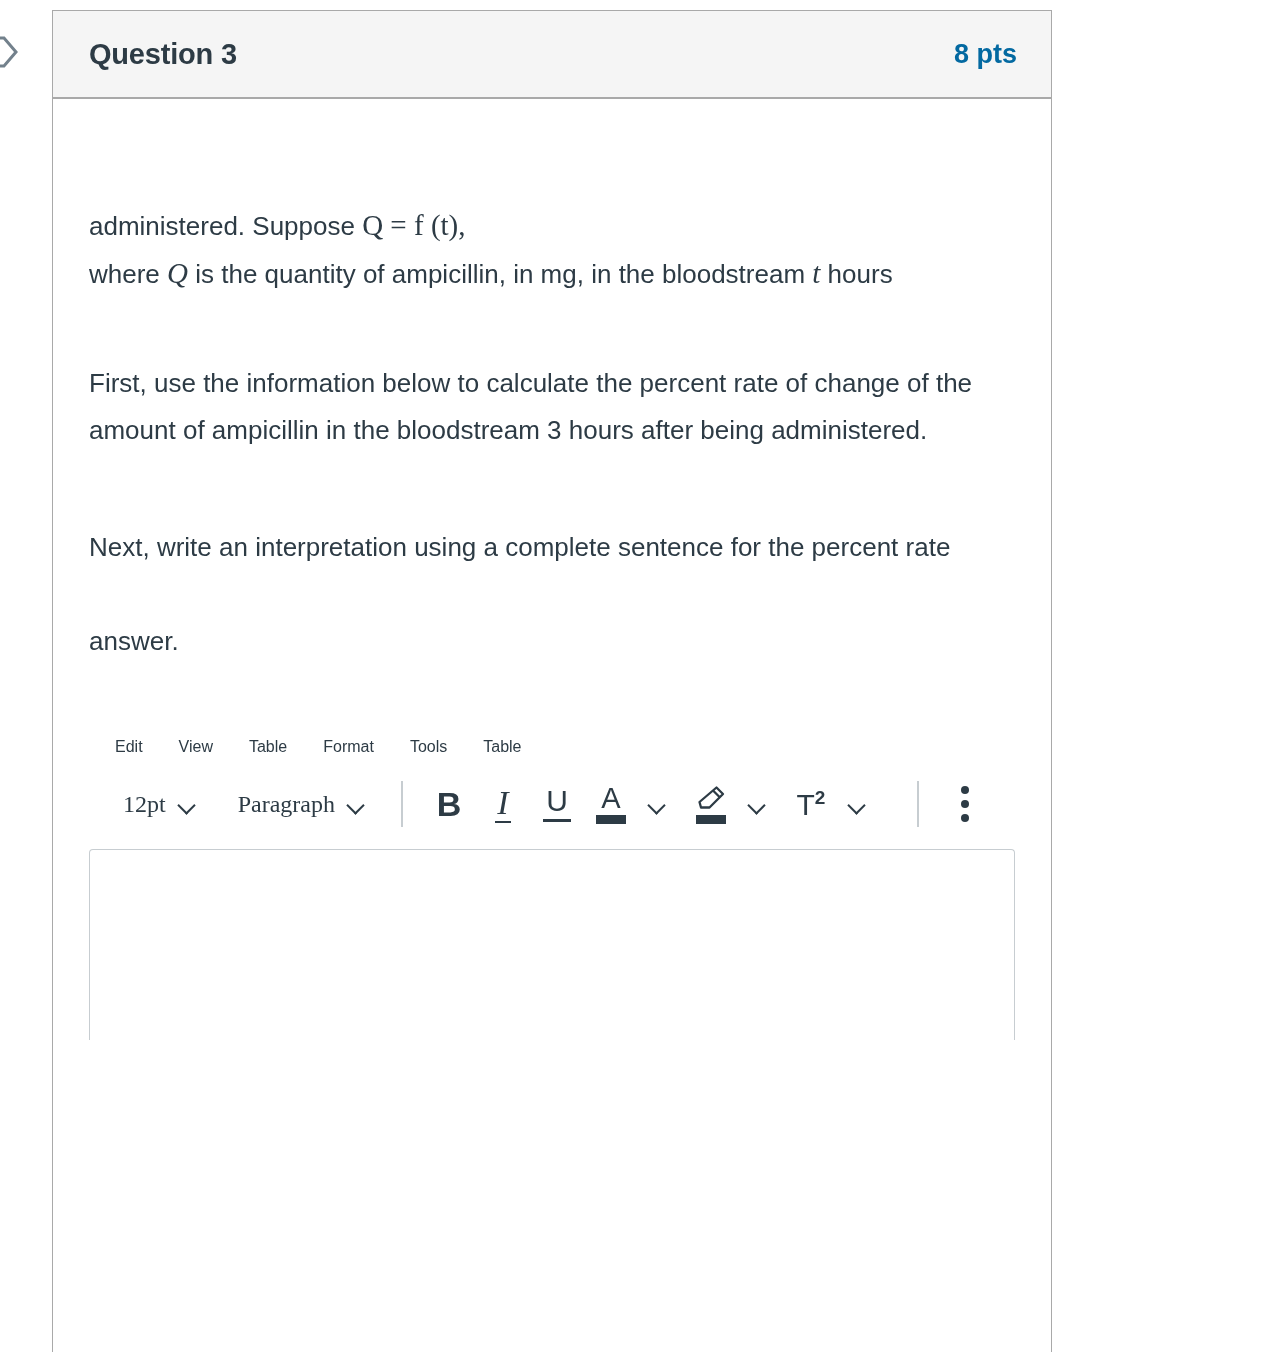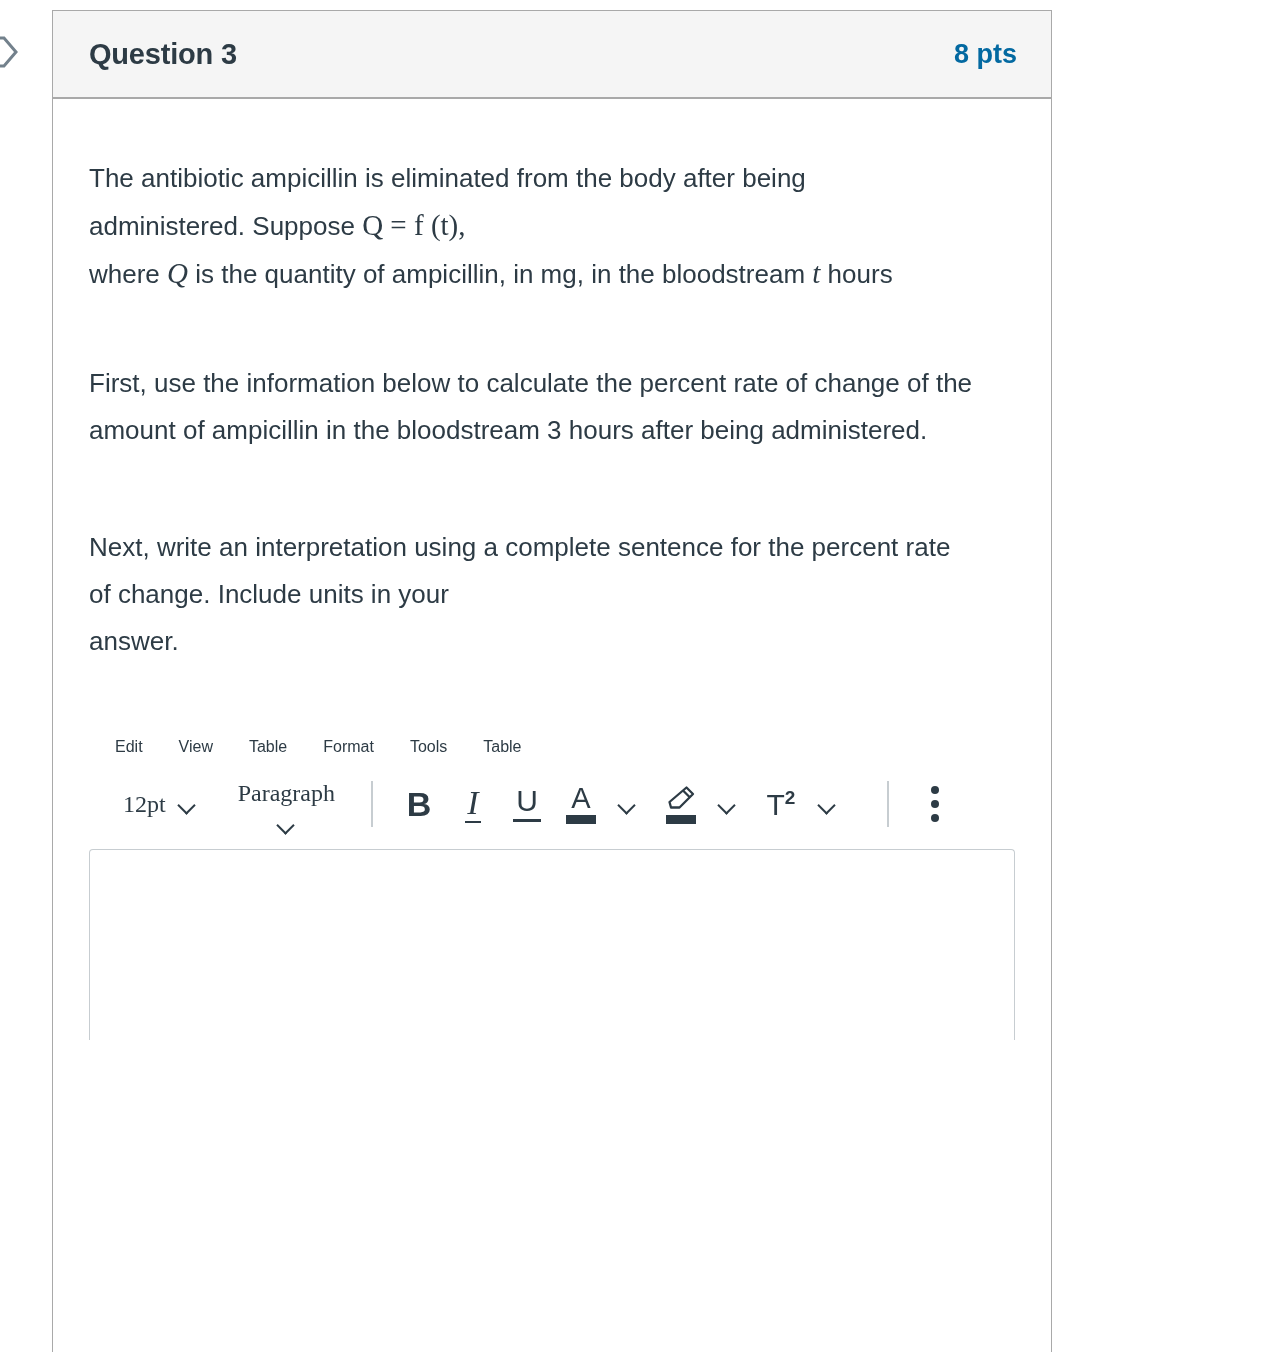--- a/index.html
+++ b/index.html
@@ -130,21 +130,21 @@
     display: flex;
     align-items: center;
     gap: 12px;
     padding: 4px 10px;
     cursor: pointer;
     font-size: 24px;
     color: #2d3b45;
     white-space: nowrap;
     font-family: Liberation Serif, serif;
   }
-  .tb-select + .tb-select { margin-left: 22px; flex-direction: column; }
+  .tb-select + .tb-select { margin-left: 22px; }
 
   .chev {
     display: inline-block;
     width: 18px;
     height: 10px;
     position: relative;
   }
   .chev::before {
     content: "";
     position: absolute;
@@ -273,30 +273,30 @@
 <div class="question-container">
 
   <div class="question-header">
     <div class="question-title">Question 3</div>
     <div class="question-points">8 pts</div>
   </div>
 
   <div class="question-body">
 
     <div class="q-paragraph para-gap-1">
-      <span>The antibiotic ampicillin is eliminated from the body after being</span><br>
+      <br>
       <span>administered. Suppose </span><span class="mathexpr">Q = f (t),</span><br>
       <span>where </span><span class="mathvar">Q</span><span> is the quantity of ampicillin, in mg, in the bloodstream </span><span class="mathvar">t</span><span> hours</span><br>
     </div>
 
     <div class="q-paragraph para-gap-2">First, use the information below to calculate the percent rate of change of the amount of ampicillin in the bloodstream 3 hours after being administered.</div>
 
     <div class="q-paragraph">
       <span>Next, write an interpretation using a complete sentence for the percent rate</span><br>
-      <span>of change. Include units in your</span><br>
+      <br>
       <span>answer.</span>
     </div>
 
 
     <div class="rce-editor">
 
       <div class="rce-menubar">
         <span class="rce-menu-item">Edit</span>
         <span class="rce-menu-item">View</span>
         <span class="rce-menu-item">Table</span>

